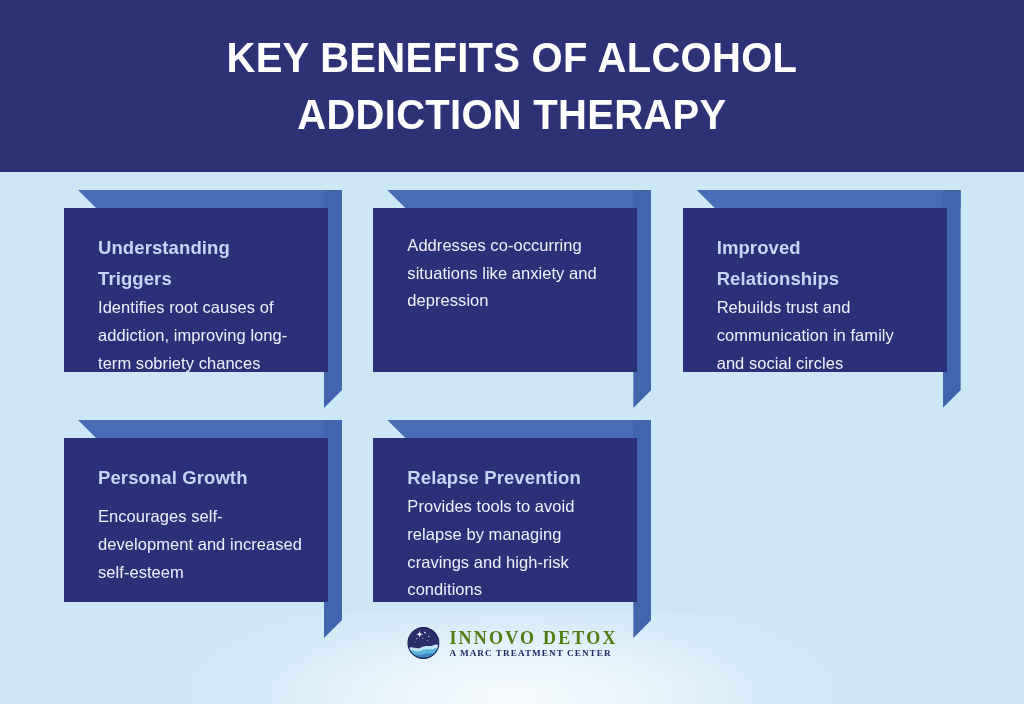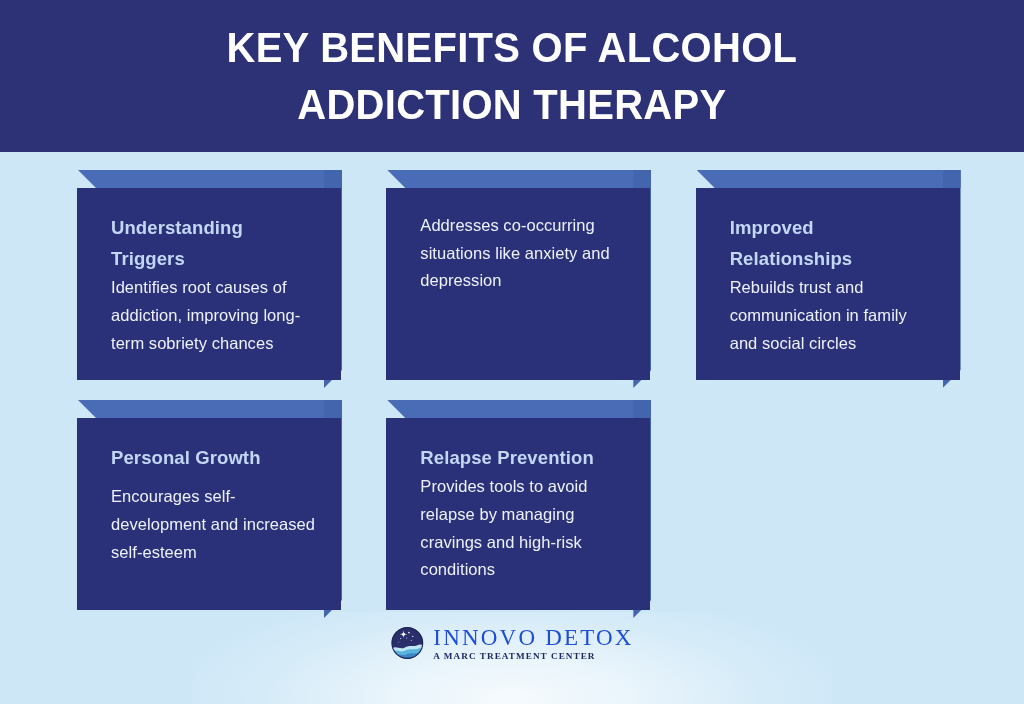--- a/index.html
+++ b/index.html
@@ -24,21 +24,21 @@
     background:radial-gradient(ellipse at 50% 45%,
                  rgba(255,255,255,0.82) 0%,
                  rgba(255,255,255,0.55) 28%,
                  rgba(255,255,255,0.18) 55%,
                  rgba(255,255,255,0) 78%);
     pointer-events:none;
   }
 
   
   #header {
-    height:152px;
+    height:172px;
     background:#2d3276;
     display:flex;
     align-items:center;
     justify-content:center;
     padding:0 90px;
   }
   #header-title {
     color:#ffffff;
     font-family:"Liberation Sans Narrow","Liberation Sans", sans-serif;
     font-size:43px;
@@ -58,22 +58,22 @@
     grid-template-columns:repeat(3, 1fr);
     column-gap:24px;
     row-gap:12px;
   }
 
   .card-slot { position:relative; height:218px; }
 
   
   .card {
     position:absolute;
-    left:17px; top:18px;
-    width:264px; height:192px;
+    left:4px; top:18px;
+    width:264px; height:164px;
     background:#2b3178;
     padding:24px 22px 14px 34px;
     z-index:2;
   }
   
   .bevel-top {
     position:absolute;
     left:18px; top:0;
     width:264px; height:18px;
     background:#4a6bb5;
@@ -112,24 +112,25 @@
     left:50%; top:626px;
     transform:translateX(-50%);
     display:flex;
     align-items:center;
     gap:9px;
   }
   #logo-mark { display:block; }
   #logo-text { display:flex; flex-direction:column; }
   #logo-name {
     font-family:"Liberation Serif", serif;
-    font-size:23px;
-    color:#1d4ed8;
+    font-size:18px;
+    color:#4d7c0f;
     letter-spacing:2.2px;
     line-height:1.04;
+    font-weight:bold;
   }
   #logo-tagline {
     font-family:"Liberation Serif", serif;
     font-size:9.2px;
     font-weight:bold;
     color:#1d2a63;
     letter-spacing:1.05px;
     line-height:1.5;
   }
 </style>

